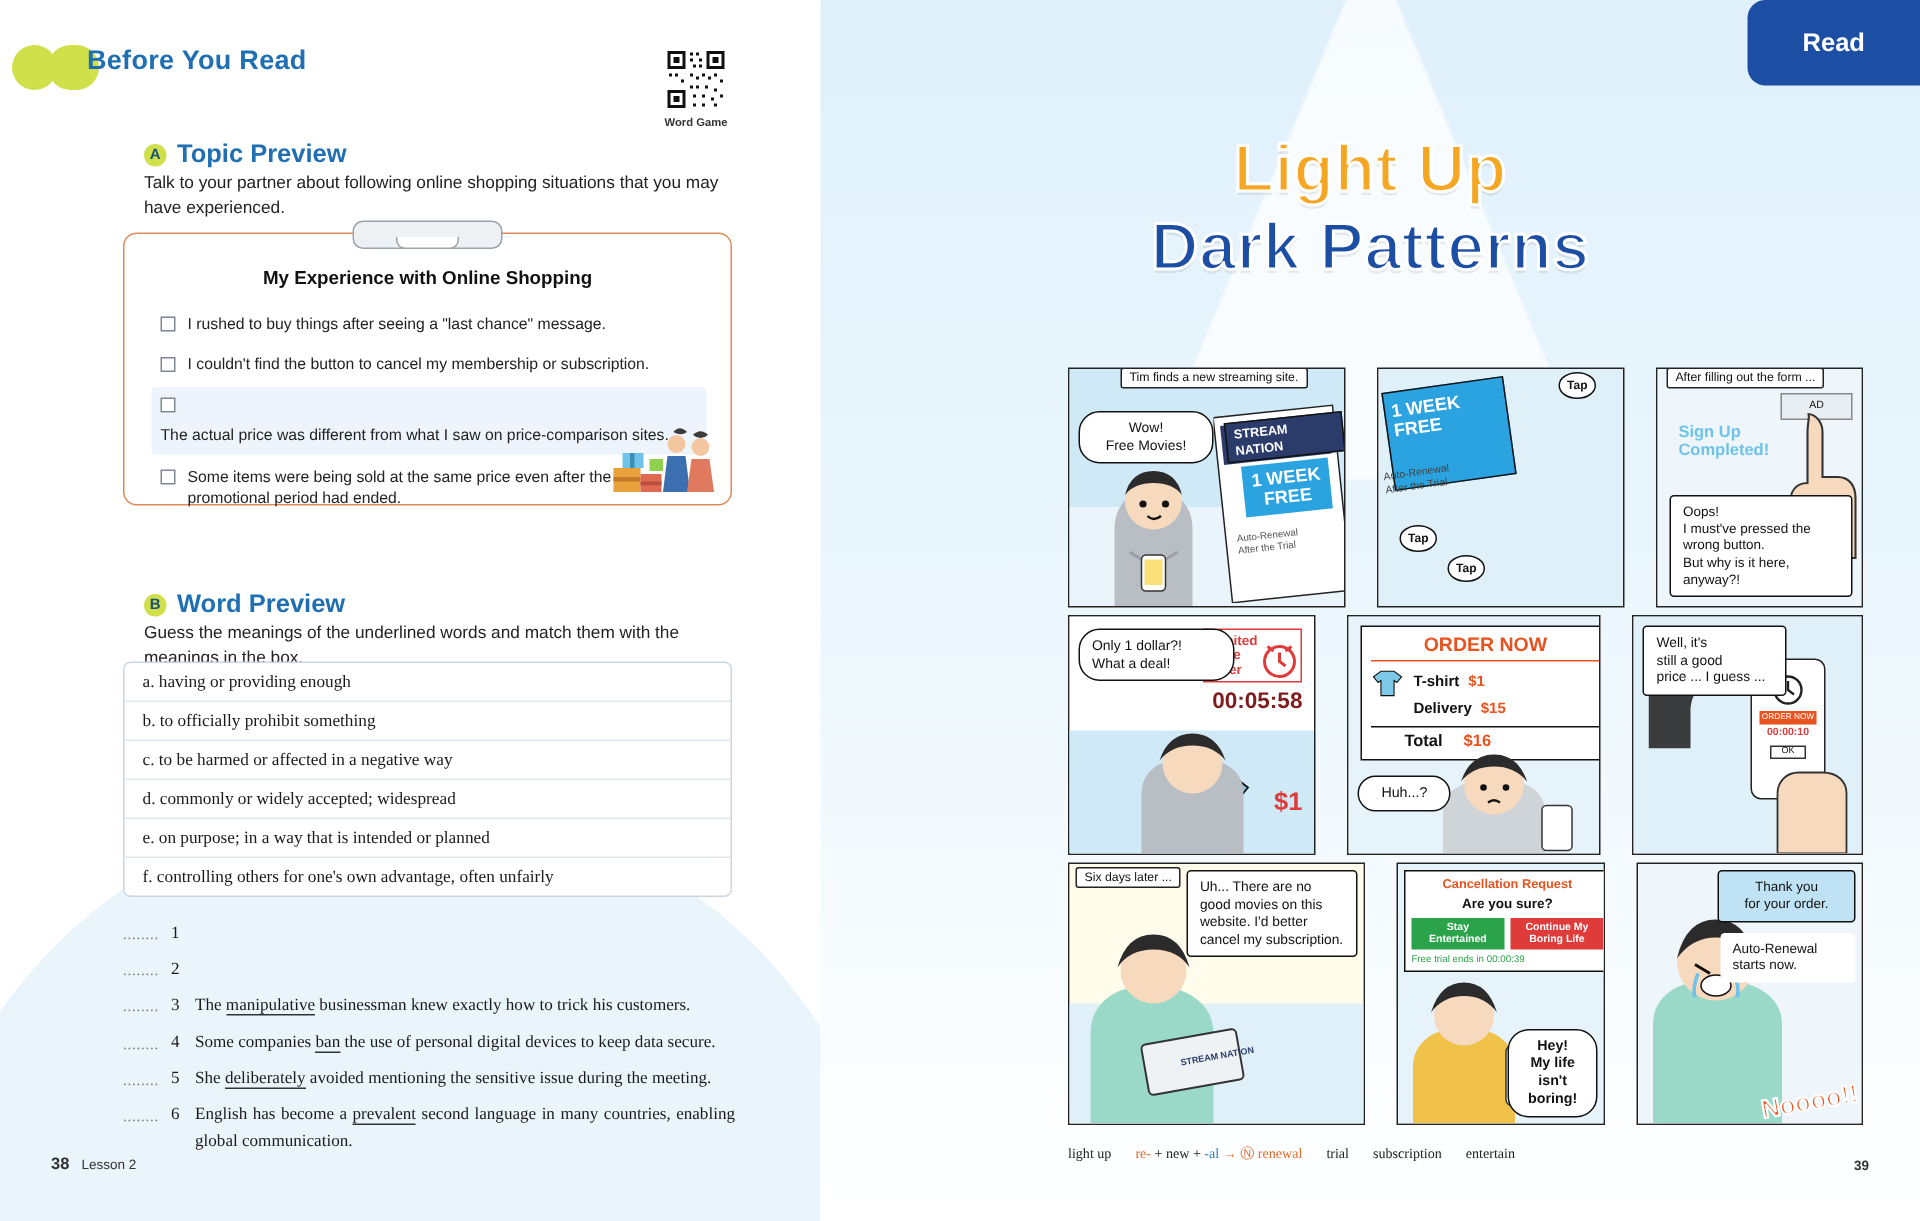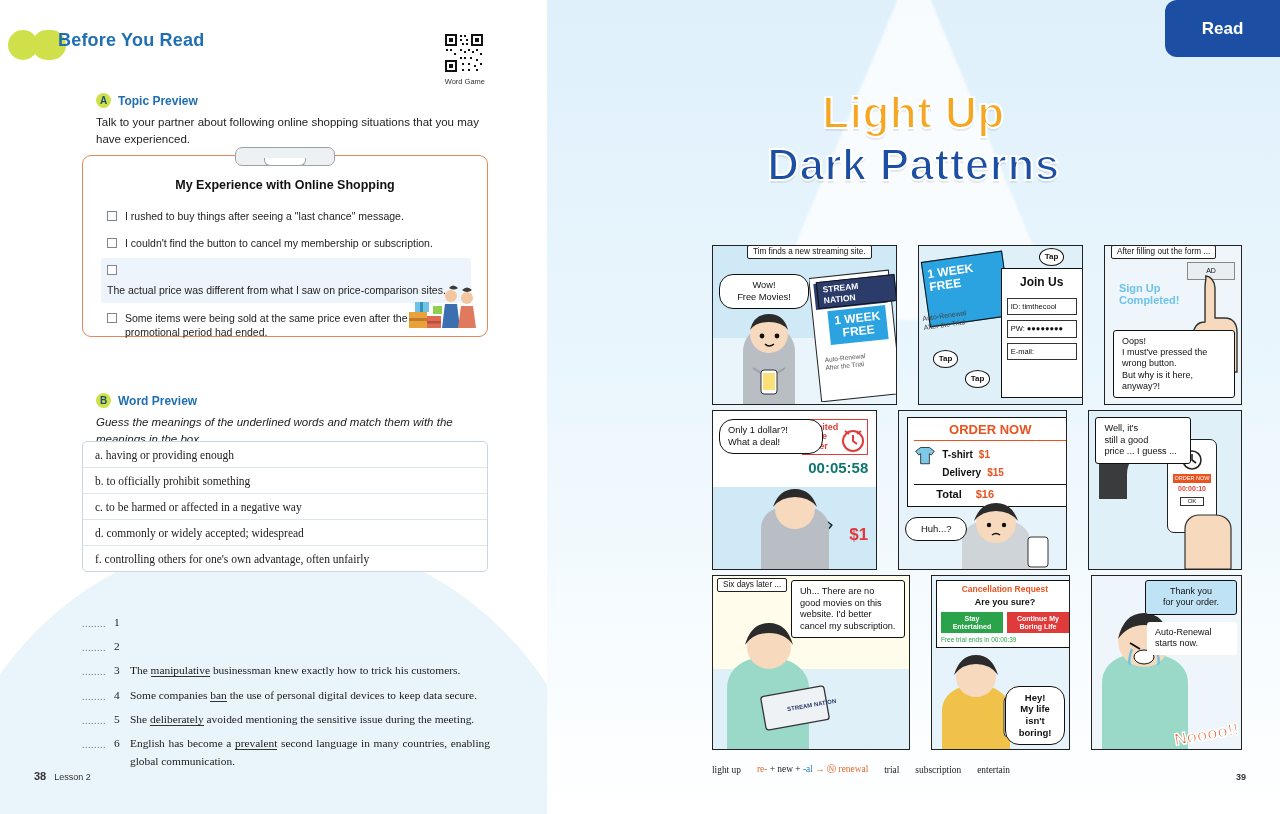--- a/index.html
+++ b/index.html
@@ -24,32 +24,32 @@
 
   .dot-pair{position:absolute;left:8px;top:30px;width:58px;height:30px;}
   .dot-pair .d1{position:absolute;left:0;top:0;width:30px;height:30px;border-radius:50%;background:#cfe04a;}
   .dot-pair .d2{position:absolute;left:24px;top:0;width:34px;height:30px;border-radius:16px;background:#cfe04a;}
 
   .before-title{
     position:absolute;left:58px;top:30px;
     font-size:18px;font-weight:bold;color:#1f6fb2;letter-spacing:.2px;
   }
 
-  .qr-box{position:absolute;left:443px;top:32px;width:42px;text-align:right;}
+  .qr-box{position:absolute;left:443px;top:32px;width:42px;text-align:right;font-weight:bold;}
   .qr-img{width:42px;height:42px;background:#fff;position:relative;}
   .qr-img svg{display:block;}
   .qr-cap{font-size:7.5px;color:#333;margin-top:3px;}
 
   .sec-head{position:absolute;display:flex;align-items:center;gap:7px;}
   .circ{
     width:15px;height:15px;border-radius:50%;
     background:#cfe04a;color:#1b4f72;font-size:10px;font-weight:bold;
     display:flex;align-items:center;justify-content:center;
   }
-  .sec-title{font-size:12px;font-weight:bold;color:#1f6fb2;}
+  .sec-title{font-size:17px;font-weight:bold;color:#1f6fb2;}
 
   .sec-desc{position:absolute;font-size:11.5px;color:#222;line-height:1.45;}
 
   .clip-card{
     position:absolute;left:82px;top:155px;width:404px;height:180px;
     border:1.6px solid #e08a5a;border-radius:9px;background:#fff;
   }
   .clip-top{
     position:absolute;left:50%;top:-9px;transform:translateX(-50%);
     width:98px;height:17px;border:1.4px solid #9aa3ab;border-radius:7px;
@@ -271,27 +271,28 @@
           <path d="M57 8q5-5 10 0-5 4-10 0z" fill="#3b3b3b"></path>
           <rect x="28" y="24" width="9" height="8" fill="#8fd14f"></rect>
         </svg>
       </div>
     </div>
 
     <div class="sec-head" style="left:96px;top:393px;">
       <span class="circ">B</span>
       <span class="sec-title">Word Preview</span>
     </div>
-    <div class="sec-desc" style="left:96px;top:414px;width:392px;font-style:italic;">Guess the meanings of the underlined words and match them with the meanings in the box.</div>
+    <div class="sec-desc" style="left:96px;top:414px;width:392px;">Guess the meanings of the underlined words and match them with the meanings in the box.</div>
 
     <div class="word-list">
       <div class="wrow">a.  having or providing enough</div>
       <div class="wrow">b.  to officially prohibit something</div>
       <div class="wrow">c.  to be harmed or affected in a negative way</div>
       <div class="wrow">d.  commonly or widely accepted; widespread</div>
+      <div class="wrow">e.  on purpose; in a way that is intended or planned</div>
       <div class="wrow">f.  controlling others for one's own advantage, often unfairly</div>
     </div>
 
     <div class="sent-list">
       <div class="srow">
         <span class="blank">........</span>
         <span class="snum">1</span>
       </div>
       <div class="srow">
         <span class="blank">........</span>
@@ -374,26 +375,20 @@
 
       <div class="panel p2">
         <div class="sky" style="background:#dff0f8;"></div>
         <div class="ct" style="left:6px;top:10px;width:72px;height:52px;background:#2aa3e0;border:1.2px solid #111;transform:rotate(-8deg);color:#fff;font-weight:bold;font-size:12px;padding:6px 4px;line-height:1.1;">
           <div>1 WEEK</div>
           <div>FREE</div>
         </div>
         <div class="ct" style="left:4px;top:66px;font-size:7px;color:#444;transform:rotate(-8deg);">
           <div>Auto-Renewal</div>
           <div>After the Trial</div>
-        </div>
-        <div class="ct" style="left:82px;top:22px;width:80px;height:128px;background:#fff;border:1.3px solid #111;">
-          <div style="text-align:center;font-weight:bold;font-size:12px;margin-top:6px;">Join Us</div>
-          <div style="margin:8px 5px 0;border:1px solid #333;font-size:7.5px;padding:3px;">ID: timthecool</div>
-          <div style="margin:5px 5px 0;border:1px solid #333;font-size:7.5px;padding:3px;">PW: ●●●●●●●●</div>
-          <div style="margin:5px 5px 0;border:1px solid #333;font-size:7.5px;padding:3px;">E-mail:</div>
         </div>
         <div class="ct" style="left:120px;top:2px;font-size:8px;font-weight:bold;color:#111;background:#fff;border:1px solid #111;border-radius:50%;padding:3px 5px;">Tap</div>
         <div class="ct" style="left:14px;top:104px;font-size:8px;font-weight:bold;color:#111;background:#fff;border:1px solid #111;border-radius:50%;padding:3px 5px;">Tap</div>
         <div class="ct" style="left:46px;top:124px;font-size:8px;font-weight:bold;color:#111;background:#fff;border:1px solid #111;border-radius:50%;padding:3px 5px;">Tap</div>
       </div>
 
       <div class="panel p3">
         <div class="sky" style="background:#eef6fb;"></div>
         <div class="cap" style="left:6px;top:-1px;">After filling out the form ...</div>
         <div class="ct" style="right:6px;top:16px;width:46px;height:16px;background:#e9eef3;border:1px solid #888;font-size:7px;text-align:center;line-height:16px;">AD</div>
@@ -421,21 +416,21 @@
             <span>Limited</span><br>
             <span>Time</span><br>
             <span>Offer</span>
           </div>
         </div>
         <svg class="ct" style="right:10px;top:14px;" width="26" height="28" viewBox="0 0 26 28">
           <circle cx="13" cy="16" r="10" fill="#fff" stroke="#e03b3b" stroke-width="2"></circle>
           <path d="M13 10v6l4 3" stroke="#e03b3b" stroke-width="2" fill="none"></path>
           <path d="M5 6l4 3M21 6l-4 3" stroke="#e03b3b" stroke-width="2"></path>
         </svg>
-        <div class="ct" style="right:8px;top:48px;color:#0f766e;font-weight:bold;font-size:15px;">00:05:58</div>
+        <div class="ct" style="right:8px;top:48px;color:#7f1d1d;font-weight:bold;font-size:15px;">00:05:58</div>
         <svg class="ct" style="right:42px;bottom:22px;" width="34" height="32" viewBox="0 0 34 32">
           <path d="M10 4h14l8 6-5 6-3-2v16H10V14l-3 2-5-6z" fill="#7ec8e8" stroke="#111" stroke-width="1.2"></path>
         </svg>
         <div class="ct" style="right:8px;bottom:24px;color:#e03b3b;font-weight:bold;font-size:17px;">$1</div>
         <svg class="ct" style="left:30px;bottom:0;" width="110" height="86" viewBox="0 0 110 86">
           <path d="M18 46c0-16 14-24 34-24s34 8 34 24v40H18z" fill="#b9bec4"></path>
           <circle cx="52" cy="26" r="20" fill="#f7d9bd"></circle>
           <path d="M30 24q6-18 22-18t22 18q-8-10-22-10t-22 10z" fill="#2b2b2b"></path>
         </svg>
       </div>

